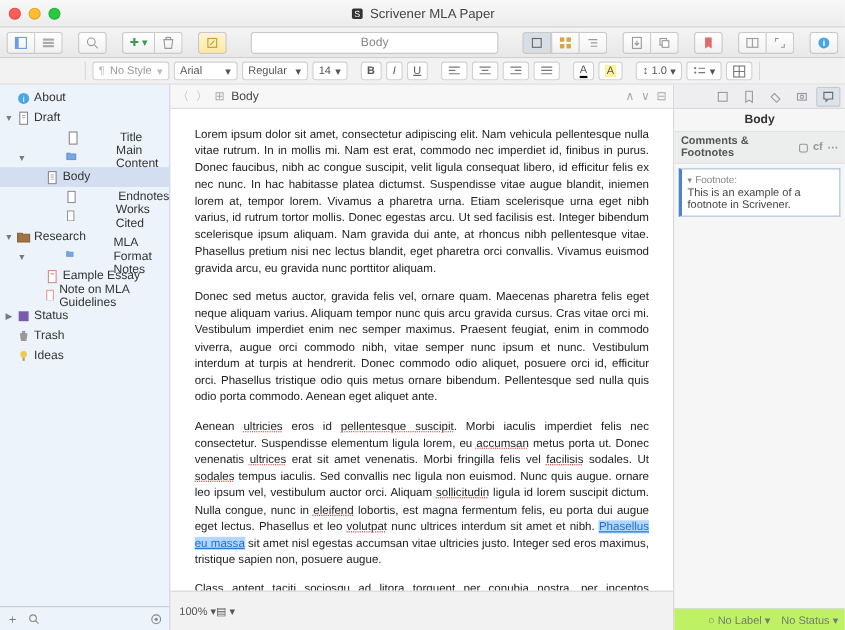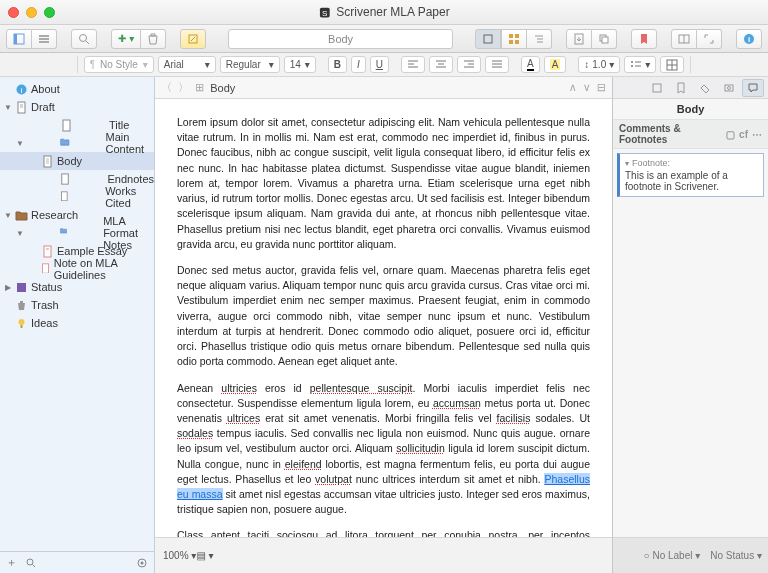--- a/index.html
+++ b/index.html
@@ -60,21 +60,21 @@
     
     .inspector { width: 155px; background: #f6f6f7; display: flex; flex-direction: column; }
     .insp-tabs { height: 22px; border-bottom:1px solid #d7d7d7; display:flex; align-items:center; justify-content:flex-end; padding:0 4px; gap:2px; background:#eeeef0;}
     .insp-tabs .tab { width:22px; height:18px; display:inline-flex; align-items:center; justify-content:center; border:1px solid transparent; border-radius:2px; color:#888;}
     .insp-tabs .tab.active { background:#dde3eb; border-color:#c2c9d3;}
     .insp-title { text-align:center; font-size:11px; font-weight:600; padding:4px 0; border-bottom:1px solid #e2e2e4;}
     .insp-section-h { background:#eceded; font-size:10px; font-weight:600; color:#555; padding:3px 6px; border-bottom:1px solid #e2e2e4; display:flex; align-items:center; justify-content:space-between;}
     .insp-section-h .right { display:flex; gap:4px; color:#999;}
     .footnote-box { margin:4px; border:1px solid #a7bcd8; border-left:3px solid #4c84c9; background:#fff; padding:4px 5px; font-size:10px; color:#444;}
     .footnote-head { font-size:9px; color:#888; margin-bottom:2px; display:flex; align-items:center; gap:3px;}
-    .insp-footer { margin-top:auto; height:36px; border-top:1px solid #d7d7d7; display:flex; align-items:center; justify-content:flex-end; padding:0 6px; gap:10px; font-size:10px; color:#777; background:#e5e5e5;}
+    .insp-footer { margin-top:auto; height:20px; border-top:1px solid #d7d7d7; display:flex; align-items:center; justify-content:flex-end; padding:0 6px; gap:10px; font-size:10px; color:#777; background:#bef264;}
     
     svg { display:block; }
   </style>
 </head>
 <body>
 
 <div class="titlebar">
   <div class="traffic">
     <div class="dot close"></div>
     <div class="dot min"></div>

